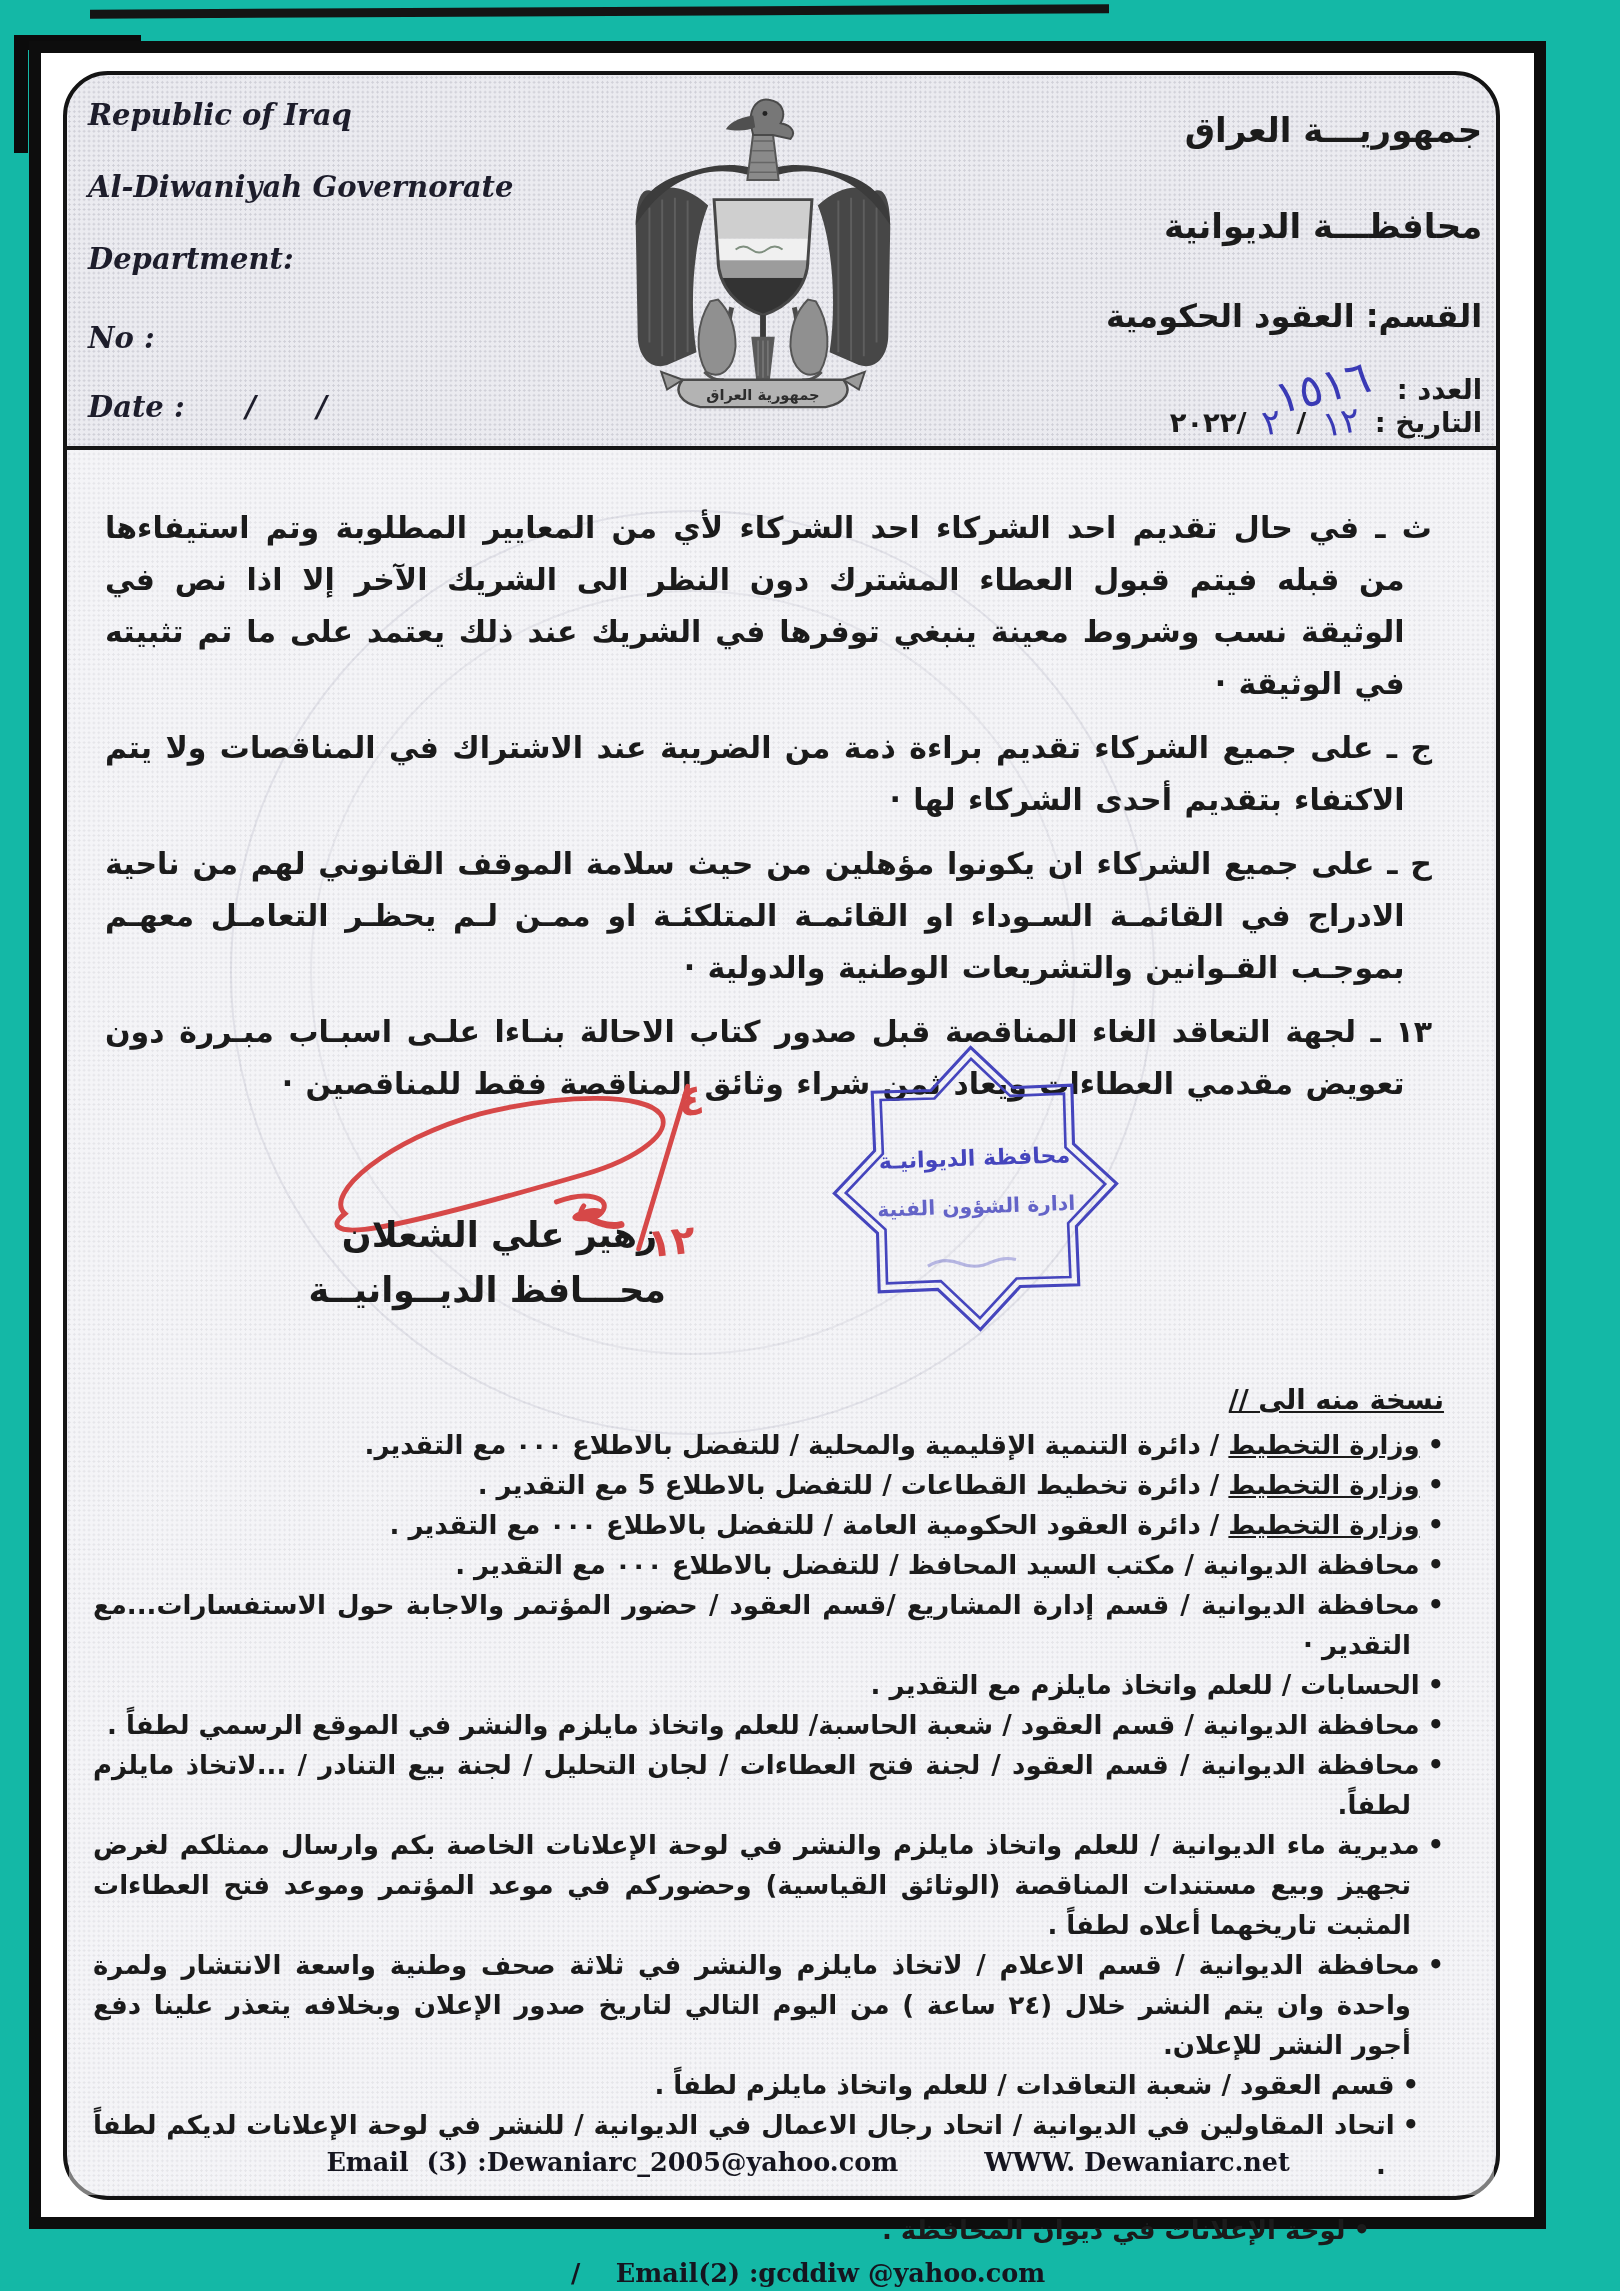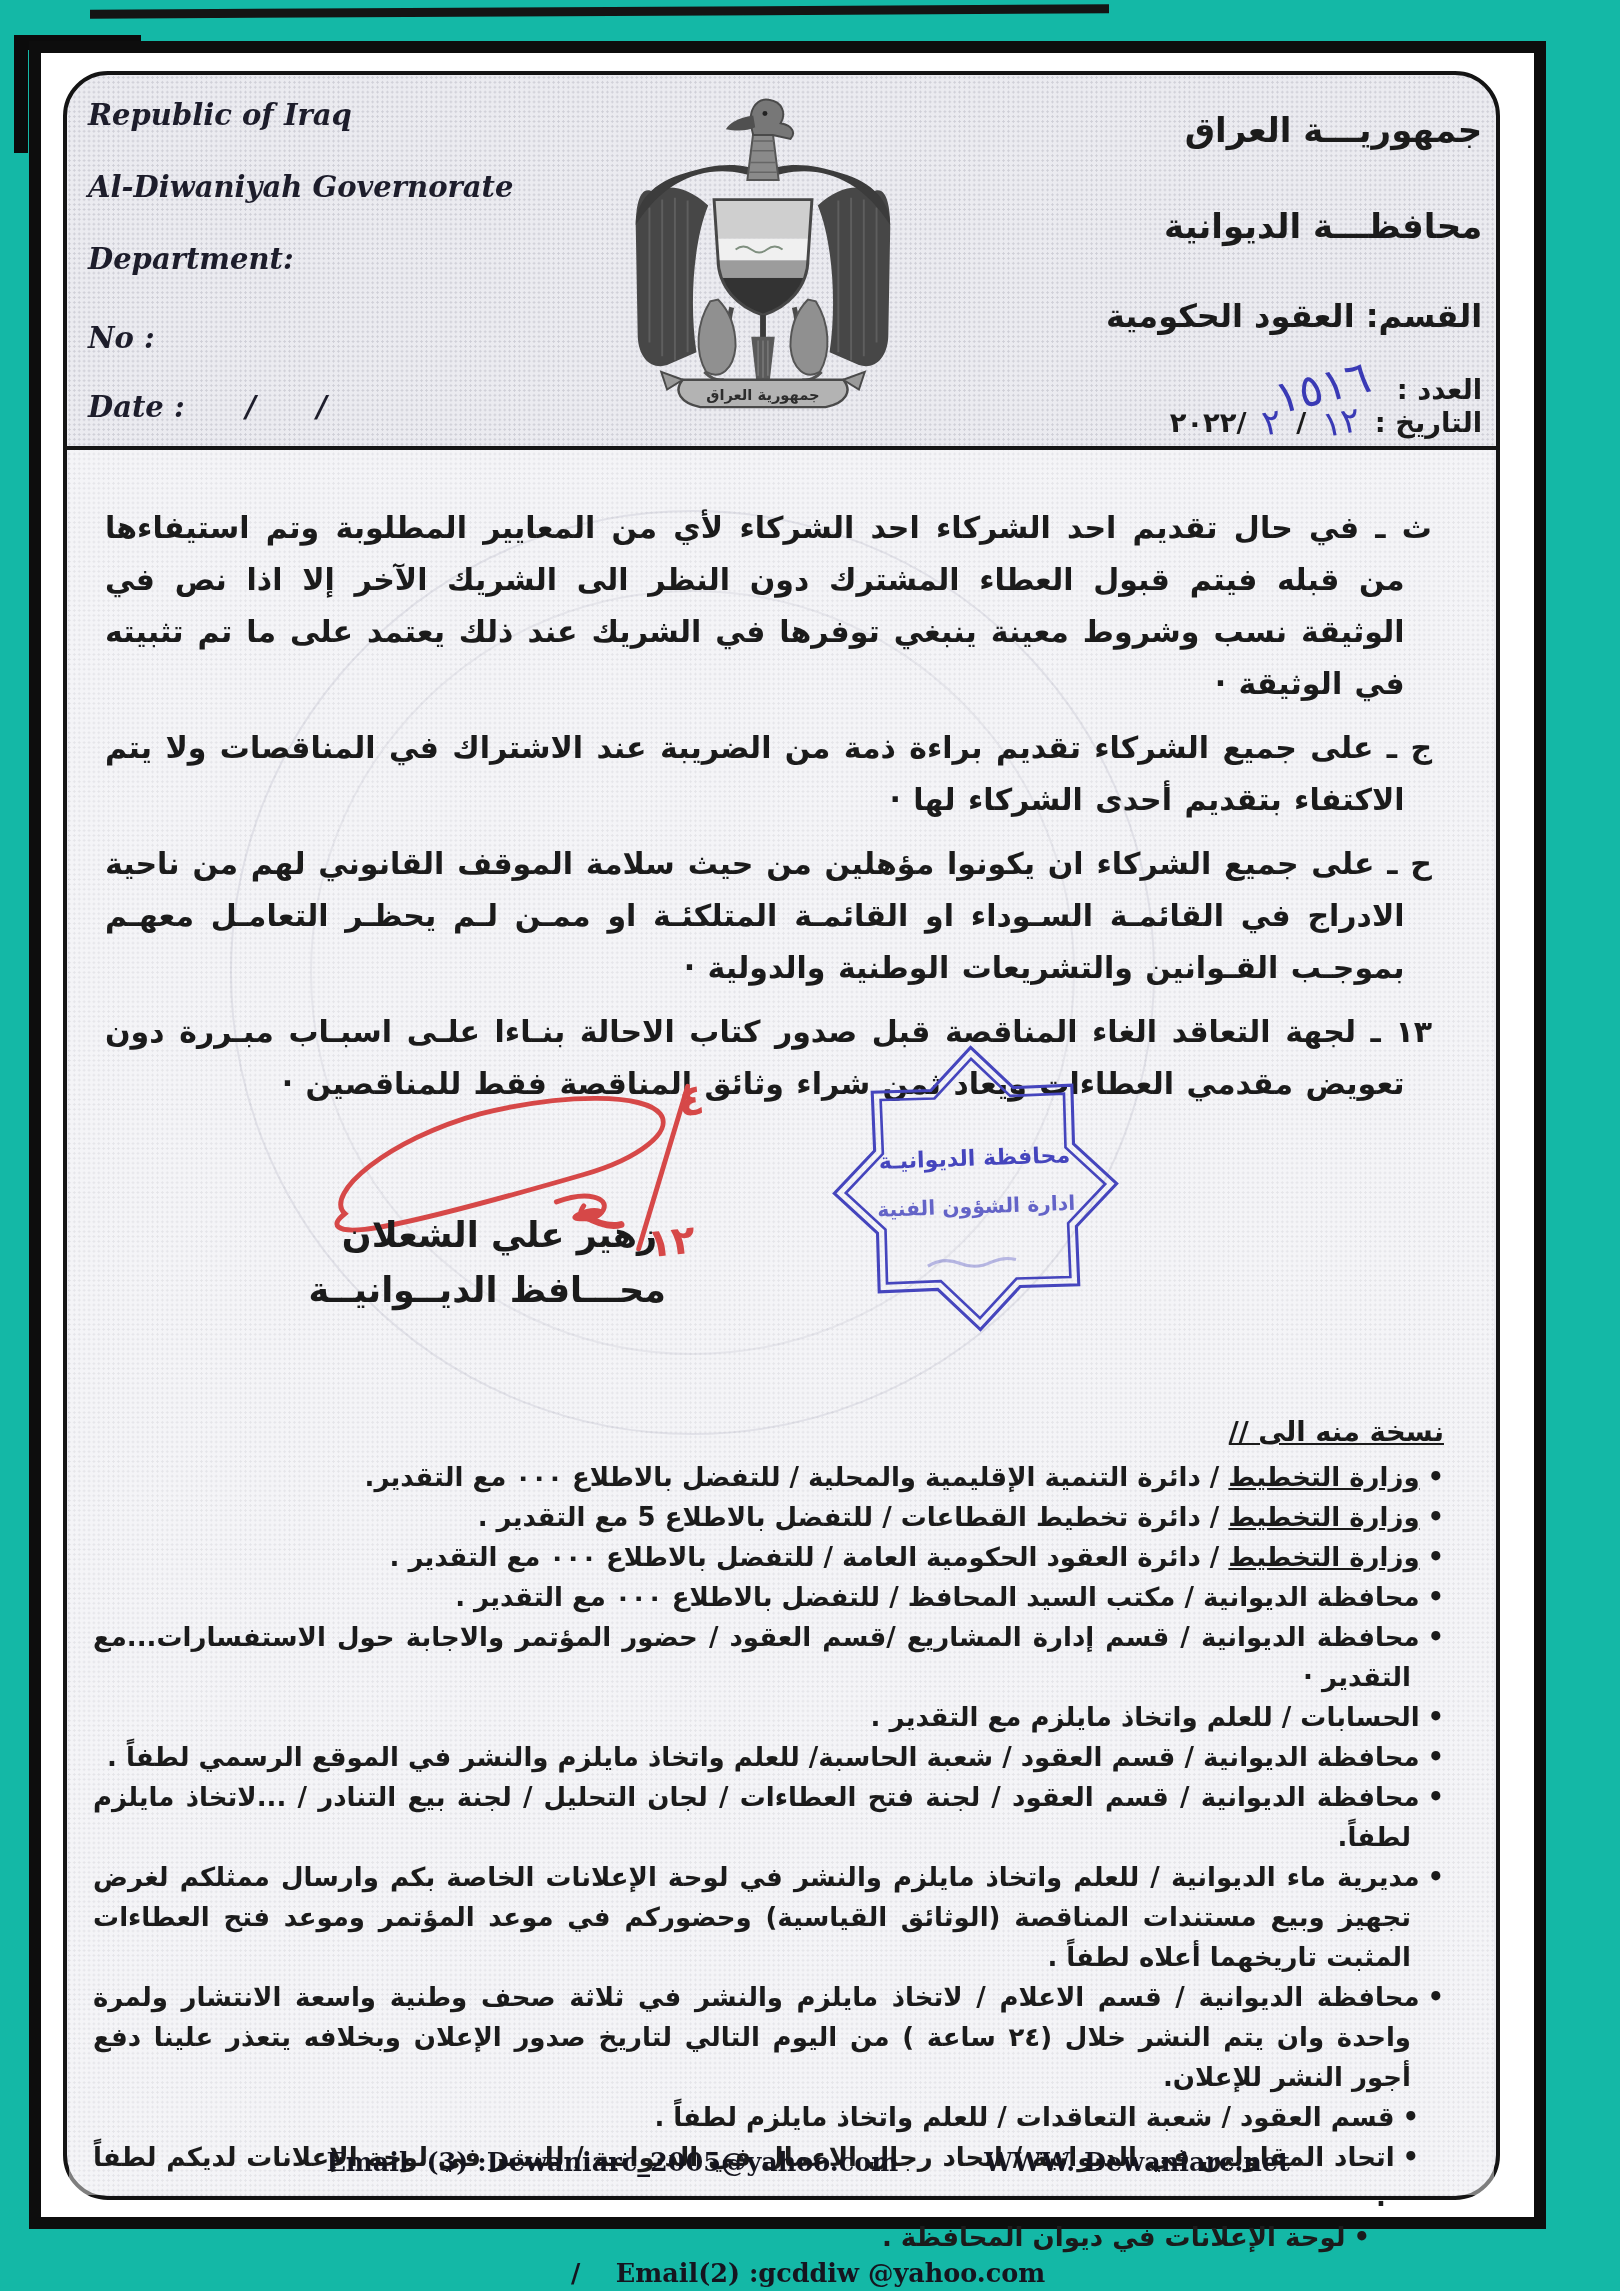--- a/index.html
+++ b/index.html
@@ -49,26 +49,26 @@
 
   
   .sig-svg{position:absolute;left:294px;top:1057px;width:470px;height:235px;}
   .sig-name{position:absolute;left:333px;top:1208px;width:333px;text-align:center;direction:rtl;
             font-size:35px;font-weight:bold;line-height:55px;white-space:nowrap;}
 
   
   .stamp{position:absolute;left:821px;top:1039px;width:309px;height:299px;transform:rotate(-2deg);}
 
   
-  .dist{position:absolute;left:93px;top:1416px;width:1351px;direction:rtl;text-align:right;}
+  .dist{position:absolute;left:93px;top:1384px;width:1351px;direction:rtl;text-align:right;}
   .dist-title{font-size:27.4px;font-weight:bold;text-decoration:underline;margin:0 0 9.8px 0;}
   .dist-item{font-size:26px;font-weight:bold;line-height:40px;text-align:justify;
              padding-right:33px;text-indent:-33px;margin:0;}
   .dist-item .u{text-decoration:underline;}
-  .ind1{margin-right:25px;} .ind2{margin-right:74px;}
+  .ind1{margin-right:25px;} .ind2{margin-right:74px;margin-top:25px;}
   .bullet{margin-left:7.8px;}
 
   
   .footer{position:absolute;left:65px;top:2107px;width:1433px;text-align:center;
           font-family:"DejaVu Serif","Liberation Serif",serif;font-weight:bold;font-size:25.5px;
           color:#15151f;line-height:37px;}
   .footer .line{white-space:pre;}
   .gap-left{display:inline-block;margin-left:86px;}
 </style>
 </head>

